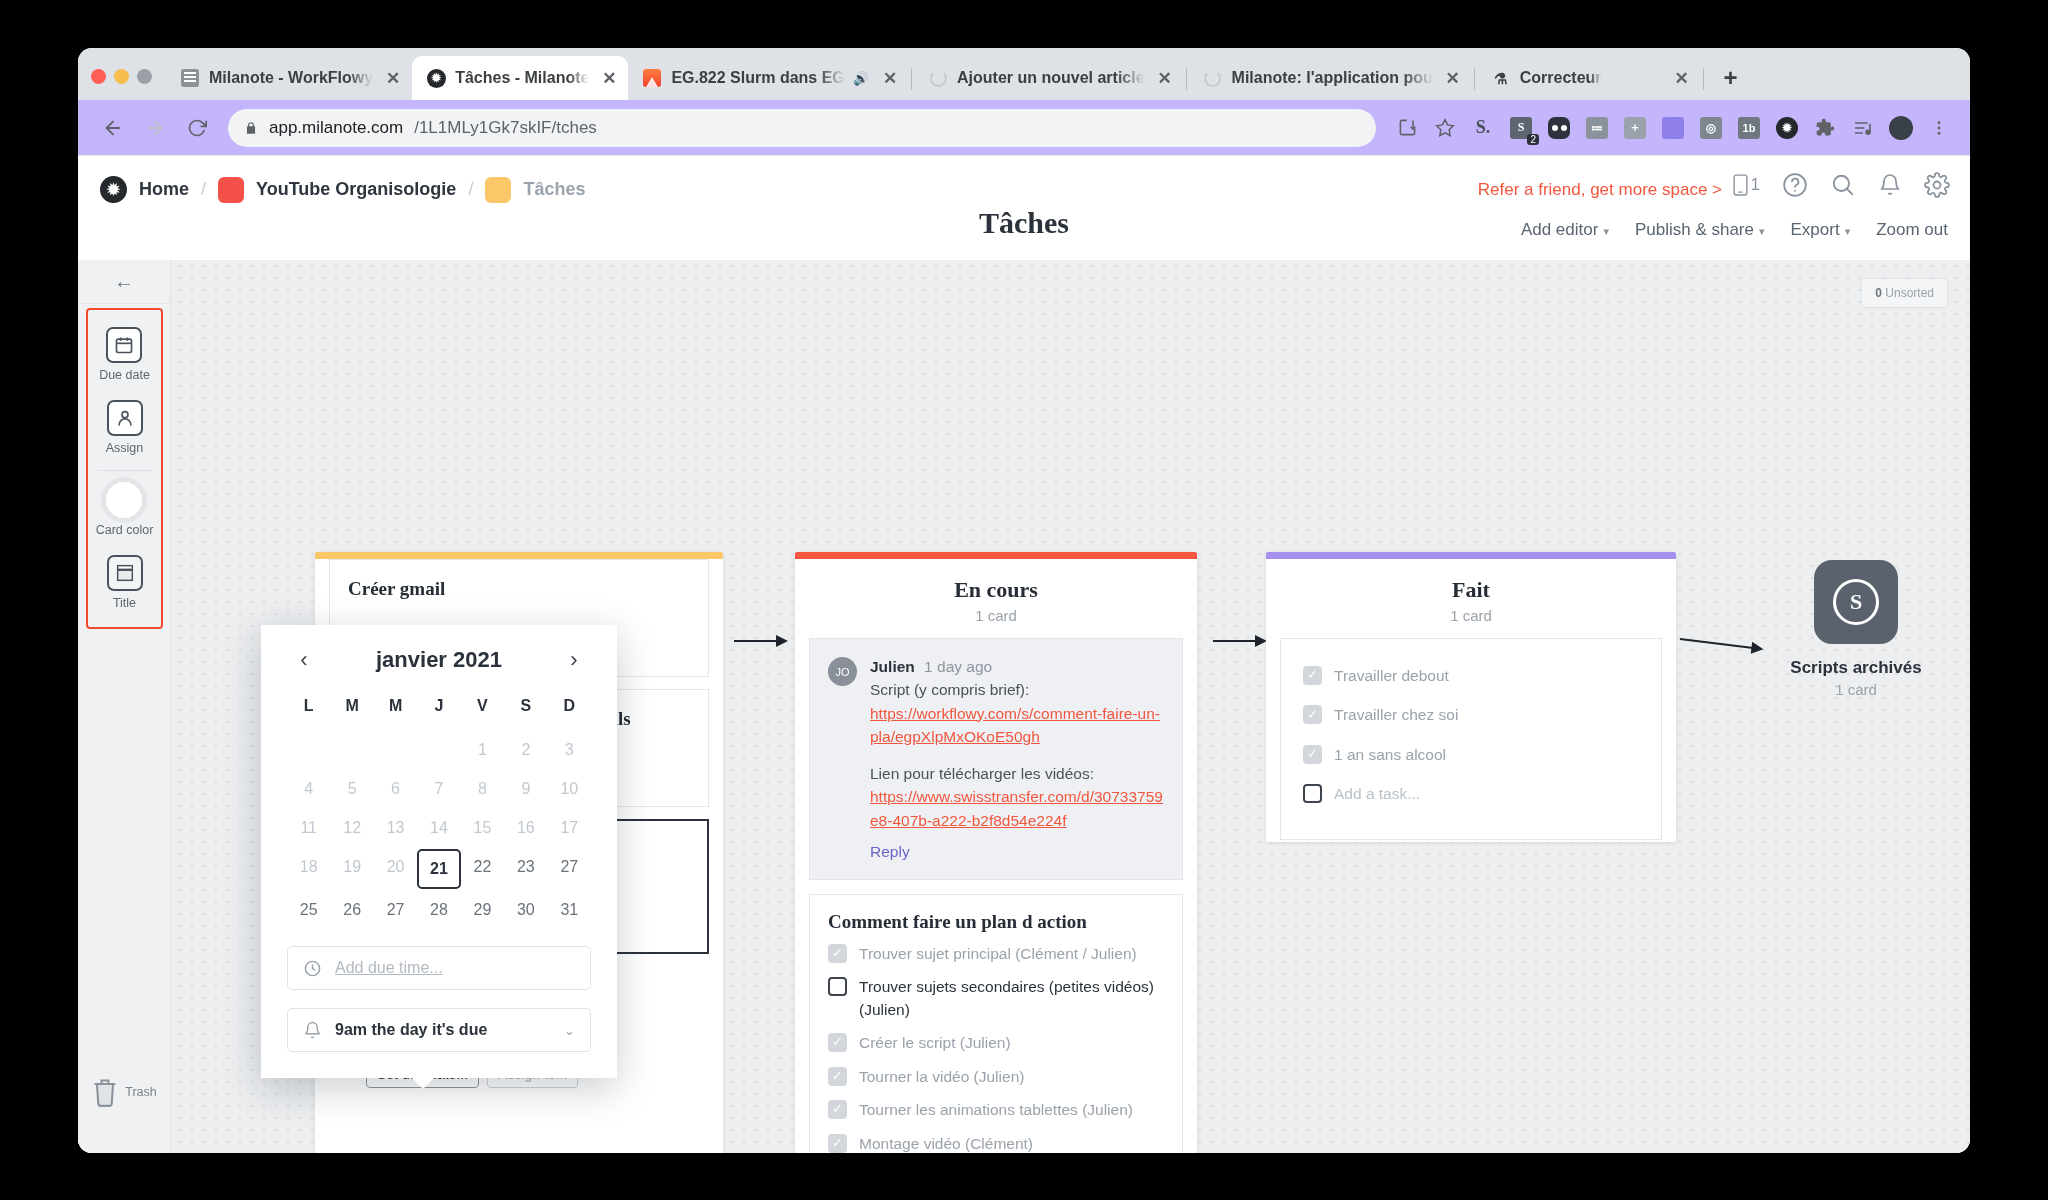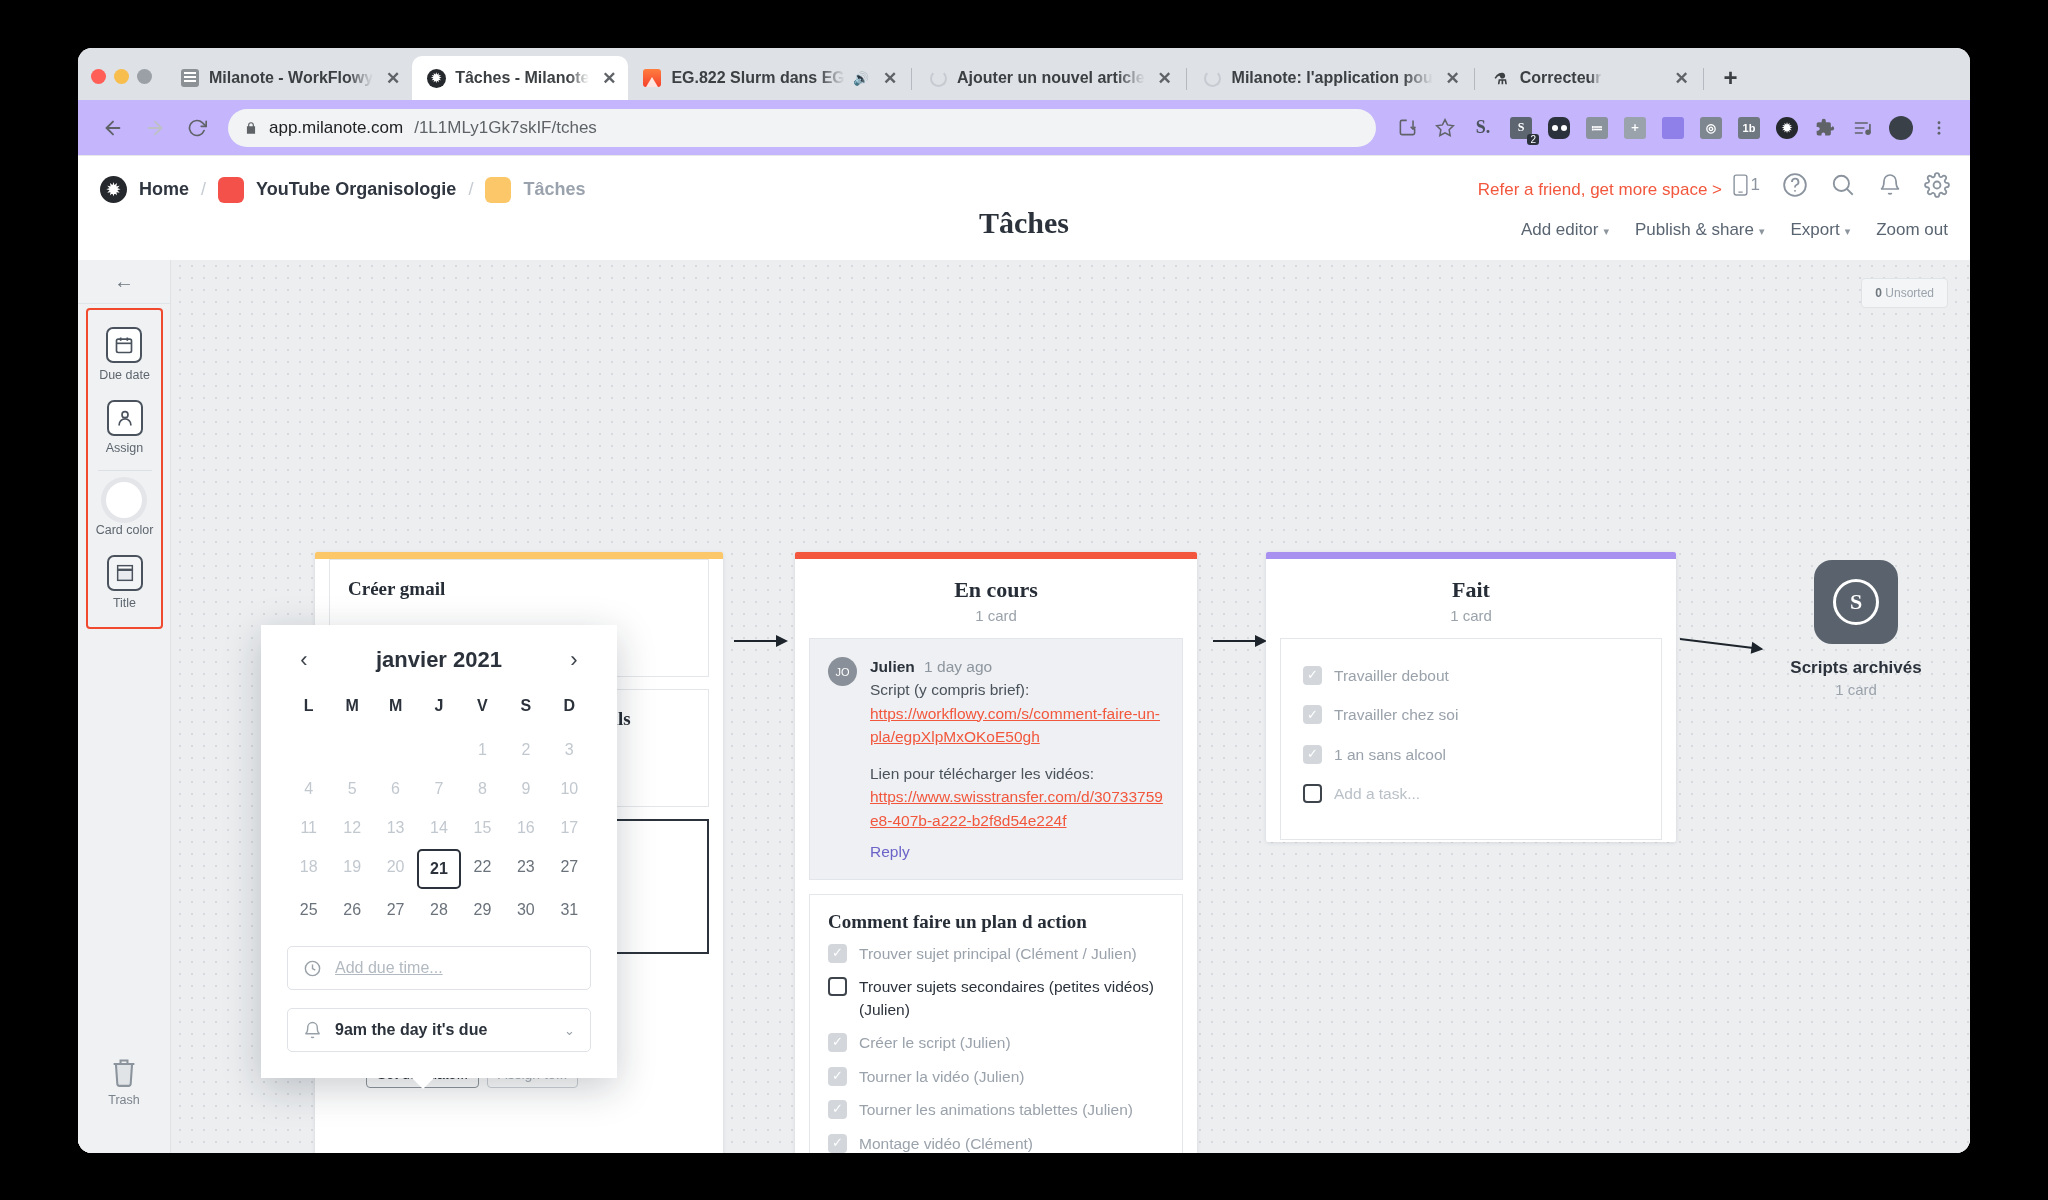--- a/index.html
+++ b/index.html
@@ -175,22 +175,23 @@
     background:#fff;
   }
   .tool-label { font-size: 12.5px; color:#5d666f; }
   .rail-div { width: 54px; height:1px; background:#dcdfe3; margin: 4px 0 2px; }
   .color-circle {
     width: 36px; height:36px; border-radius:50%; background:#ffffff;
     box-shadow: 0 0 0 5px #e3e5e8;
   }
   .trash {
     position:absolute; left: 0; right: 0; bottom: 46px;
-    display:flex; flex-direction:column; align-items:center; gap:6px;
+    display:flex; flex-direction:row; align-items:center; gap:6px;
     color:#7b838c;
+    justify-content:center;
   }
   .trash-label { font-size: 12.5px; }
 
   
   .column {
     position:absolute;
     background:#ffffff;
     border-radius: 2px;
     box-shadow: 0 1px 4px rgba(20,30,45,0.10);
     overflow: hidden;

